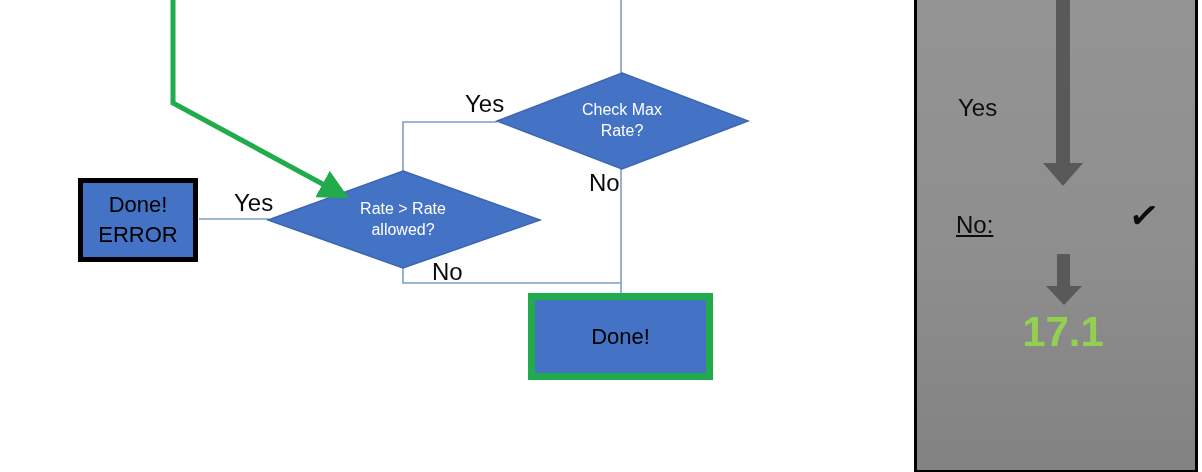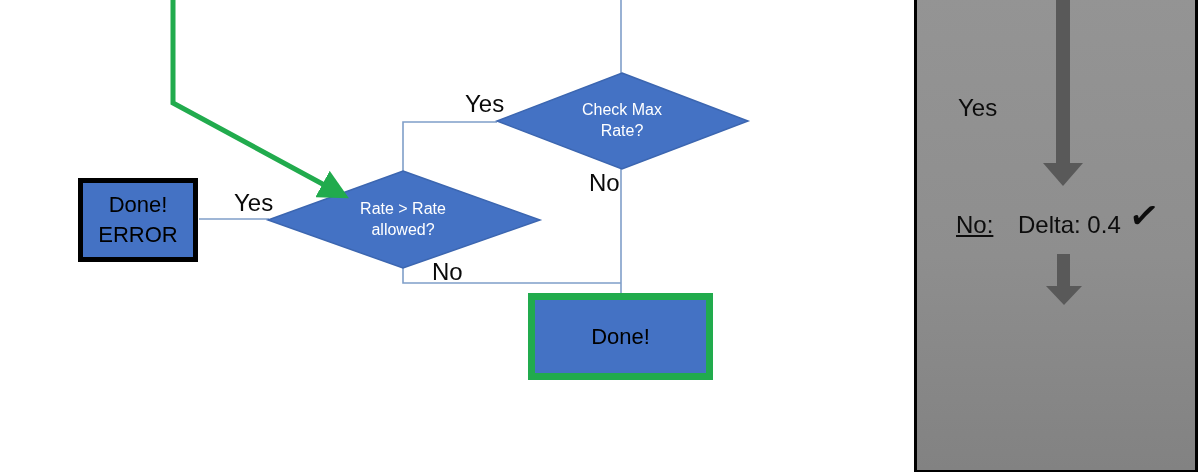--- a/index.html
+++ b/index.html
@@ -72,21 +72,21 @@
   <div id="done-box" class="term-box">Done!</div>
 
   <div id="side-panel">
 
     <div class="arrow-shaft" style="left:139px;top:0;width:14px;height:168px;"></div>
     <div class="arrow-head" style="left:126px;top:168px;"></div>
 
     <div class="panel-text" style="left:41px;top:101px;">Yes</div>
 
     <div class="panel-text" style="left:39px;top:218px;text-decoration:underline;">No:</div>
-    <div class="panel-text" style="left:101px;top:218px;">Delta: 0.4</div>
     <div id="check-icon" style="left:212px;top:200px;">✓</div>
 
     <div class="arrow-shaft" style="left:140px;top:259px;width:13px;height:32px;"></div>
     <div class="arrow-head" style="left:129px;top:291px;border-left-width:18px;border-right-width:18px;border-top-width:19px;"></div>
 
+    <div id="result-value" style="left:66px;top:316px;width:160px;">17.1</div>
   </div>
 
 </div>
 
 </body></html>

